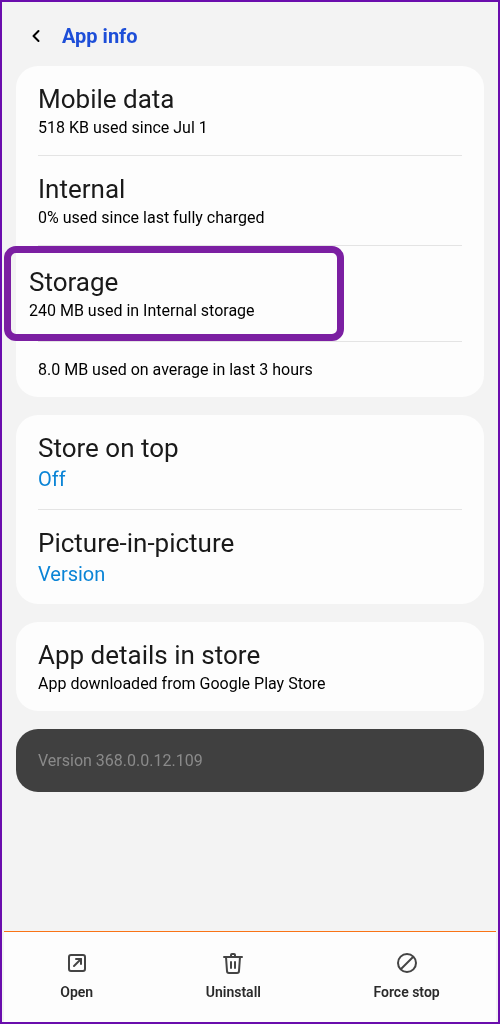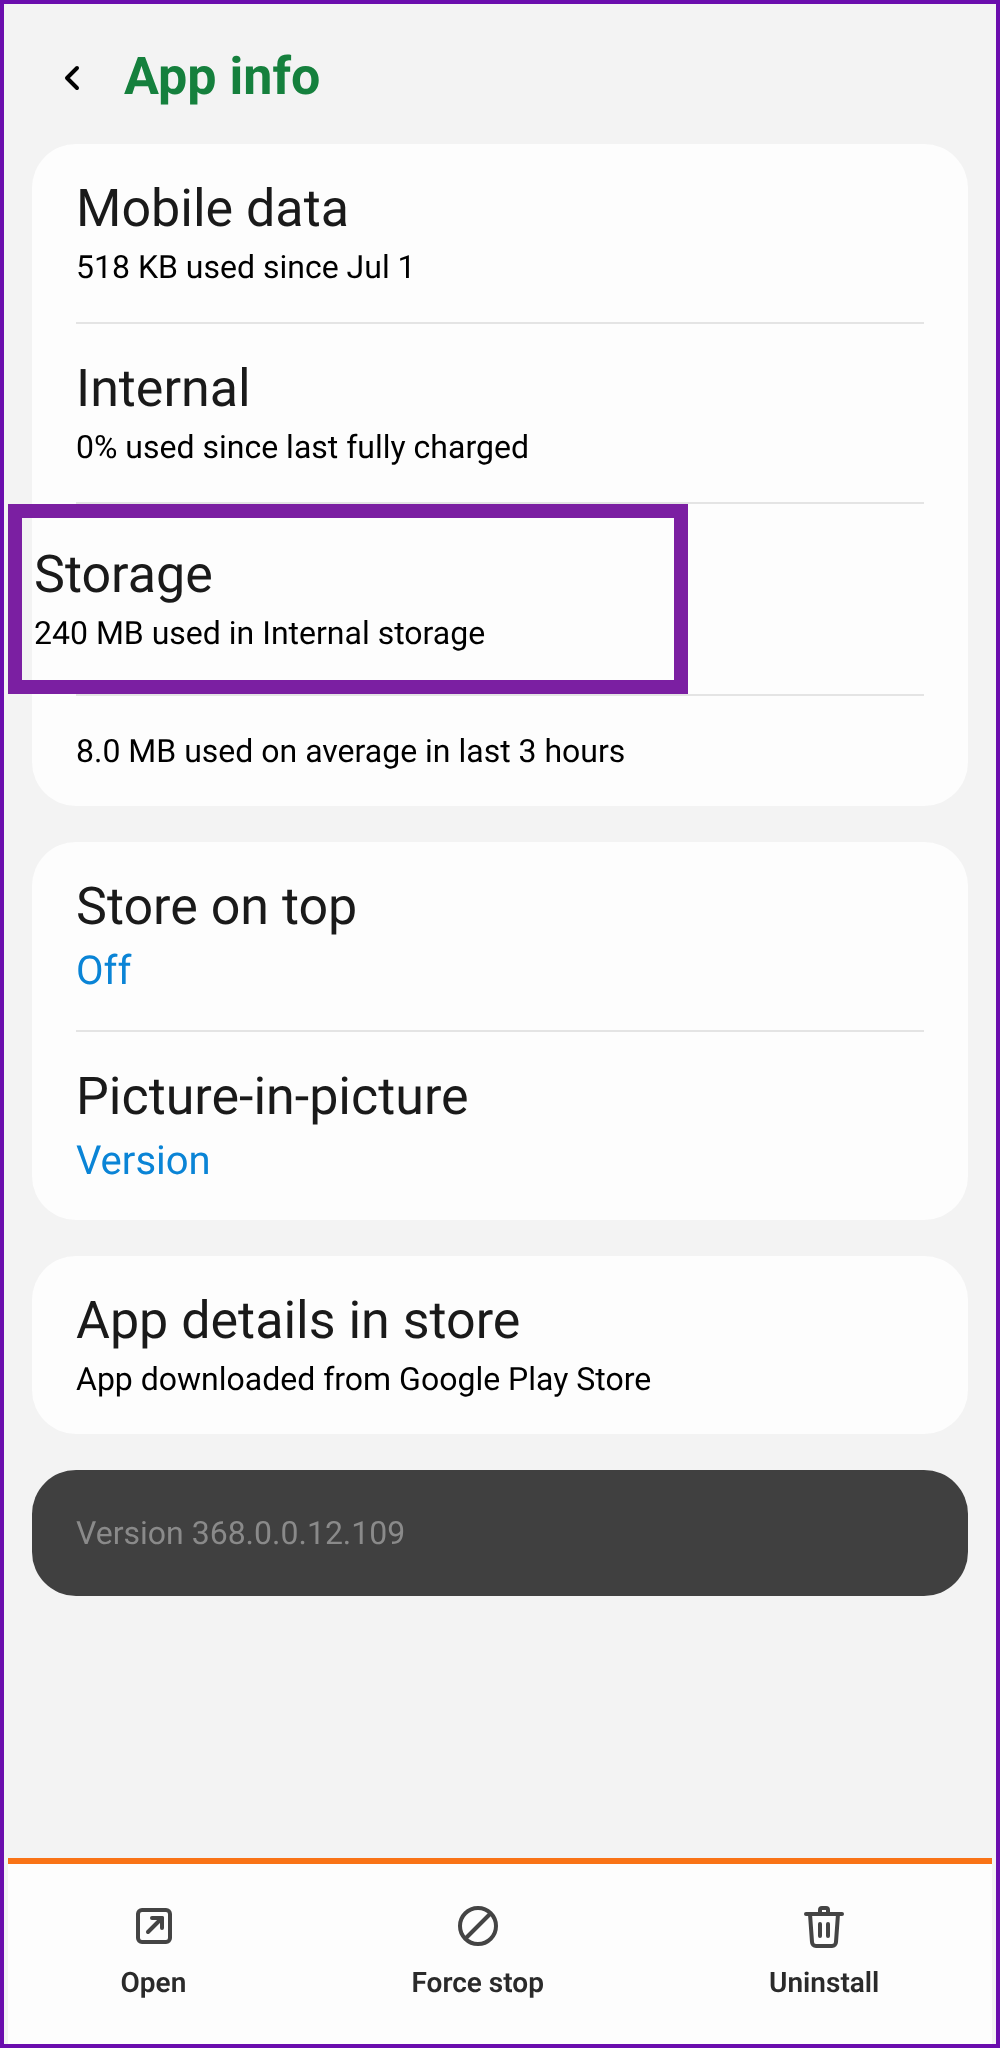--- a/index.html
+++ b/index.html
@@ -19,23 +19,23 @@
     gap: 16px;
   }
   .back-icon {
     width: 20px;
     height: 20px;
     display: flex;
     align-items: center;
     justify-content: center;
   }
   .page-title {
-    font-size: 26px;
+    font-size: 20px;
     font-weight: 700;
-    color: #15803d;
+    color: #1d4ed8;
   }
   .card {
     background: #fdfdfd;
     border-radius: 22px;
     margin: 0 14px 18px 14px;
     padding: 0;
   }
   .item {
     padding: 18px 22px;
     position: relative;
@@ -55,24 +55,24 @@
     color: #0a84d6;
     margin-top: 4px;
   }
   .divider {
     height: 1px;
     background: #e4e4e4;
     margin: 0 22px;
   }
   .highlight {
     border: 7px solid #7b1fa2;
-    border-radius: 0;
+    border-radius: 12px;
     margin-left: -12px;
     margin-right: 140px;
-    padding: 14px 6px;
+    padding: 14px 18px;
   }
   .version-card {
     background: #404040;
     border-radius: 22px;
     margin: 0 14px 18px 14px;
     padding: 22px 22px;
   }
   .version-text {
     font-size: 16px;
     color: #8a8a8a;
@@ -80,21 +80,21 @@
   .bottom-bar {
     position: absolute;
     bottom: 0;
     left: 2px;
     right: 2px;
     background: #fdfdfd;
     display: flex;
     justify-content: space-around;
     align-items: center;
     padding: 18px 0 22px 0;
-    border-top: 3px solid #f97316;
+    border-top: 1px solid #f97316;
   }
   .bottom-action {
     display: flex;
     flex-direction: column;
     align-items: center;
     gap: 8px;
   }
   .bottom-icon {
     width: 26px;
     height: 26px;
@@ -167,35 +167,35 @@
 <div class="bottom-bar">
   <div class="bottom-action">
     <div class="bottom-icon">
       <svg viewBox="0 0 24 24" width="24" height="24" fill="none" stroke="#444" stroke-width="2" stroke-linecap="round" stroke-linejoin="round">
         <rect x="4" y="4" width="16" height="16" rx="2"></rect>
         <polyline points="11 8 16 8 16 13"></polyline>
         <line x1="16" y1="8" x2="9" y2="15"></line>
       </svg>
     </div>
     <div class="bottom-label">Open</div>
-  </div>
-  <div class="bottom-action">
-    <div class="bottom-icon">
-      <svg viewBox="0 0 24 24" width="24" height="24" fill="none" stroke="#444" stroke-width="2" stroke-linecap="round" stroke-linejoin="round">
-        <circle cx="12" cy="12" r="9"></circle>
-        <line x1="6" y1="18" x2="18" y2="6"></line>
-      </svg>
-    </div>
-    <div class="bottom-label">Force stop</div>
   </div>
   <div class="bottom-action">
     <div class="bottom-icon">
       <svg viewBox="0 0 24 24" width="24" height="24" fill="none" stroke="#444" stroke-width="2" stroke-linecap="round" stroke-linejoin="round">
         <polyline points="3 6 5 6 21 6"></polyline>
         <path d="M19 6l-1 14a2 2 0 0 1-2 2H8a2 2 0 0 1-2-2L5 6"></path>
         <path d="M10 6V4a1 1 0 0 1 1-1h2a1 1 0 0 1 1 1v2"></path>
         <line x1="10" y1="11" x2="10" y2="17"></line>
         <line x1="14" y1="11" x2="14" y2="17"></line>
       </svg>
     </div>
     <div class="bottom-label">Uninstall</div>
   </div>
+  <div class="bottom-action">
+    <div class="bottom-icon">
+      <svg viewBox="0 0 24 24" width="24" height="24" fill="none" stroke="#444" stroke-width="2" stroke-linecap="round" stroke-linejoin="round">
+        <circle cx="12" cy="12" r="9"></circle>
+        <line x1="6" y1="18" x2="18" y2="6"></line>
+      </svg>
+    </div>
+    <div class="bottom-label">Force stop</div>
+  </div>
 </div>
 
 </body></html>

